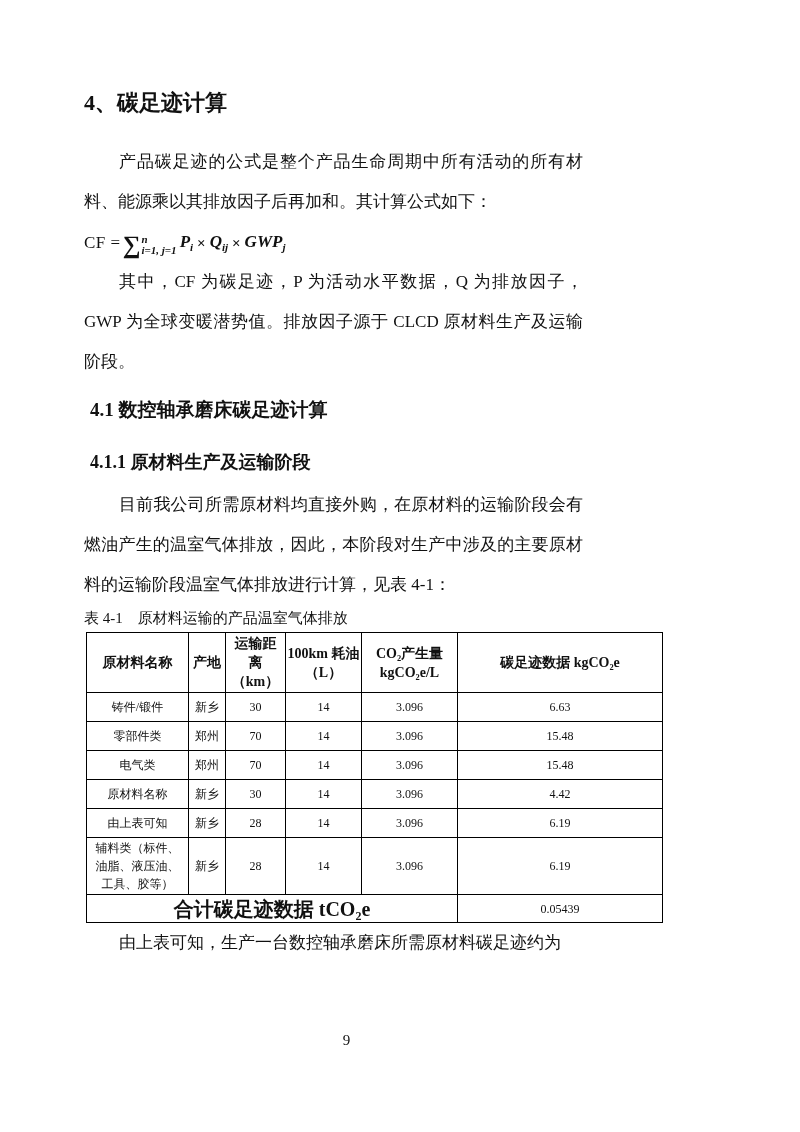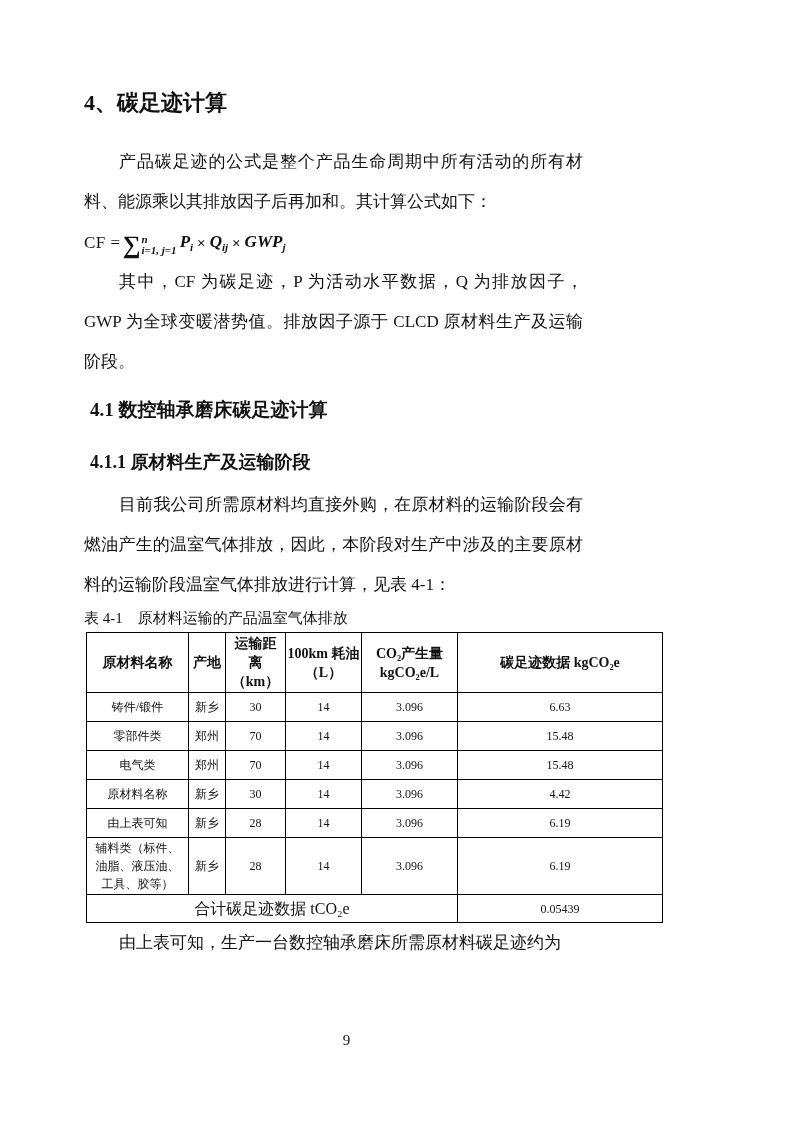--- a/index.html
+++ b/index.html
@@ -96,22 +96,22 @@
     height:48px;
     white-space:pre-line;
   }
   table.materials td {
     font-size:12px;
     line-height:18px;
     height:26px;
     white-space:pre-line;
   }
   table.materials .total-label {
-    font-weight:normal;
-    font-size:16px;
+    font-weight:bold;
+    font-size:20px;
     height:25px;
   }
   table.materials .total-value { height:25px; }
   .page-number {
     position:absolute;
     left:0; right:0;
     top:1032px;
     text-align:center;
     font-size:15px;
   }

